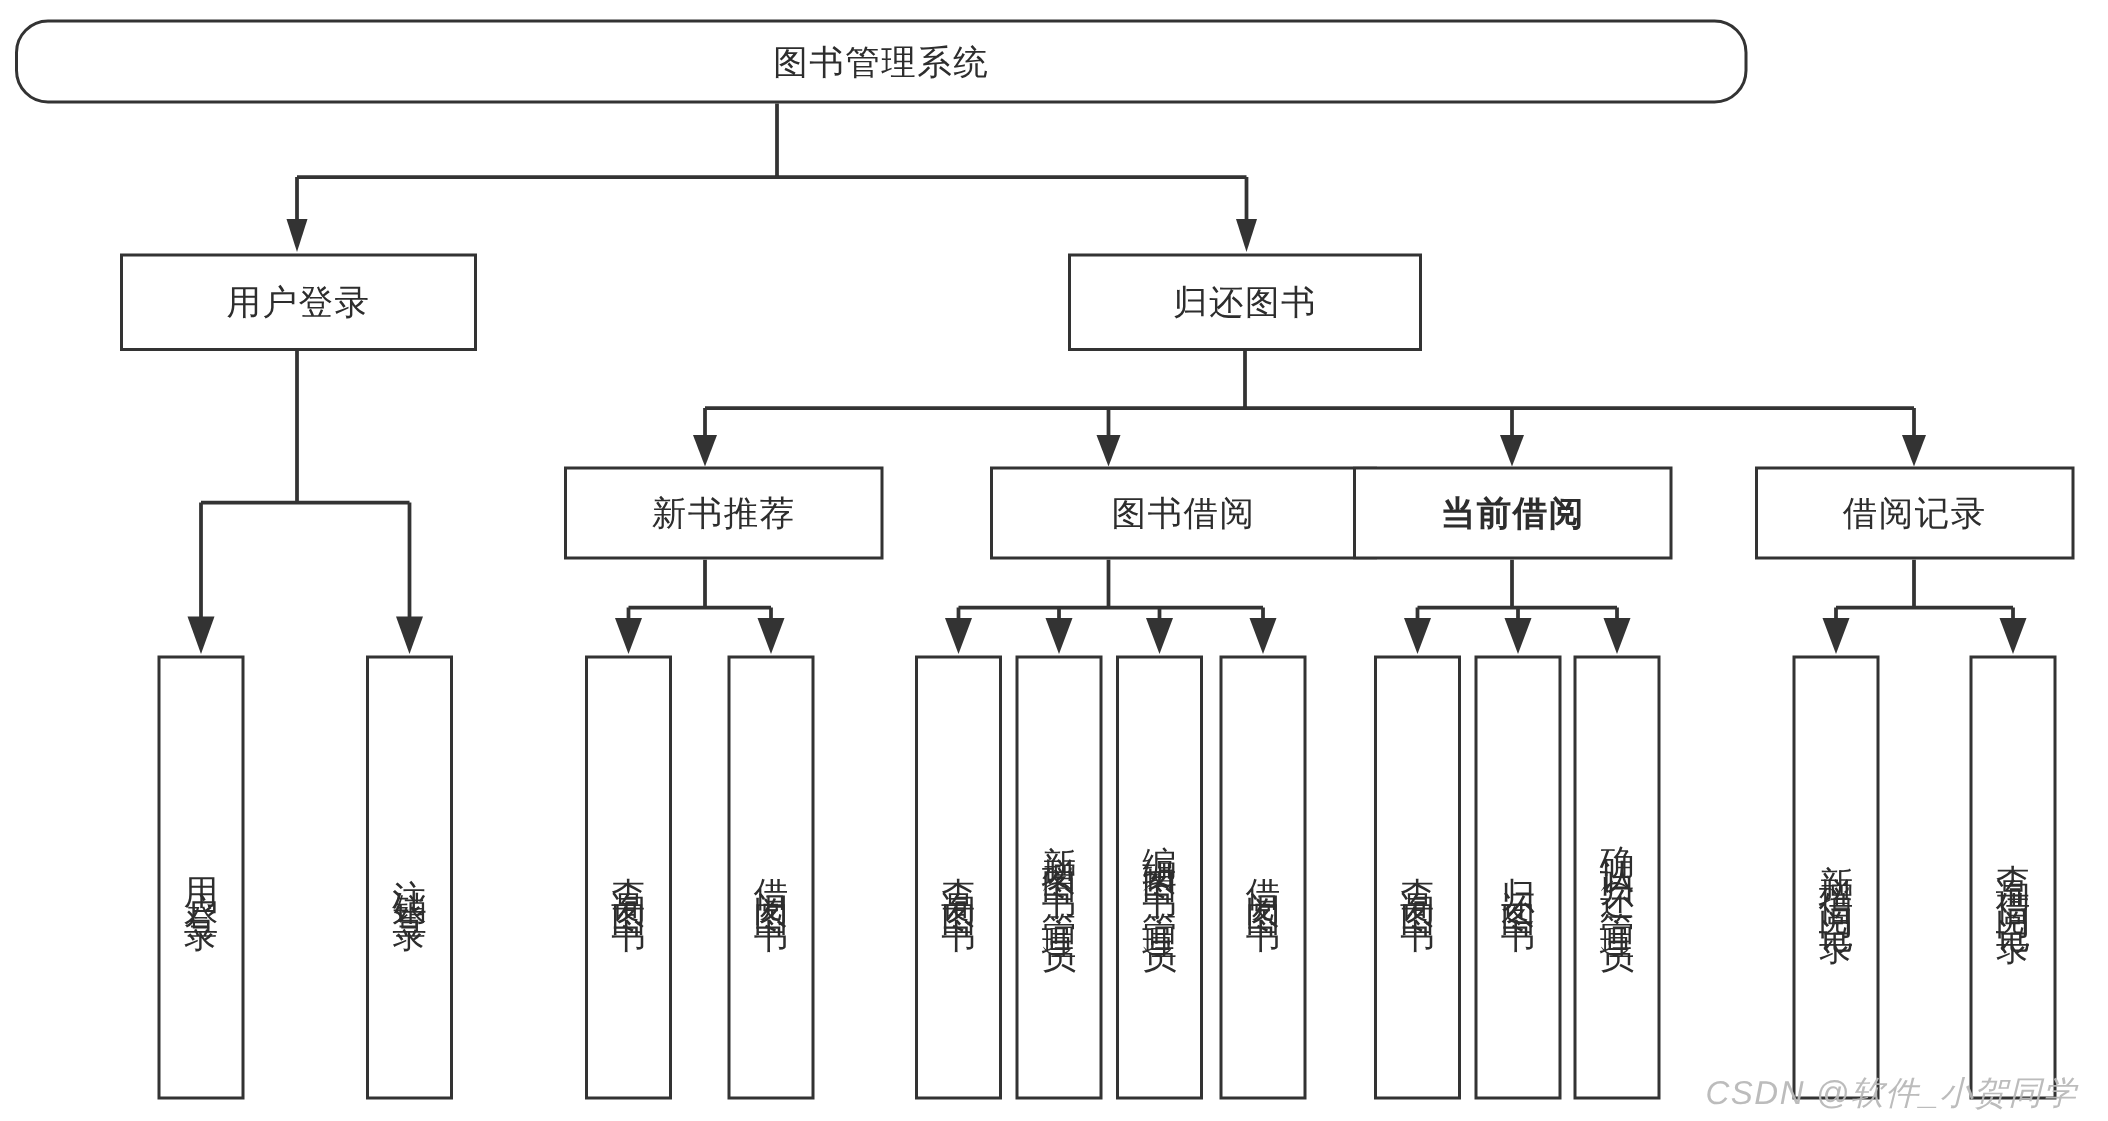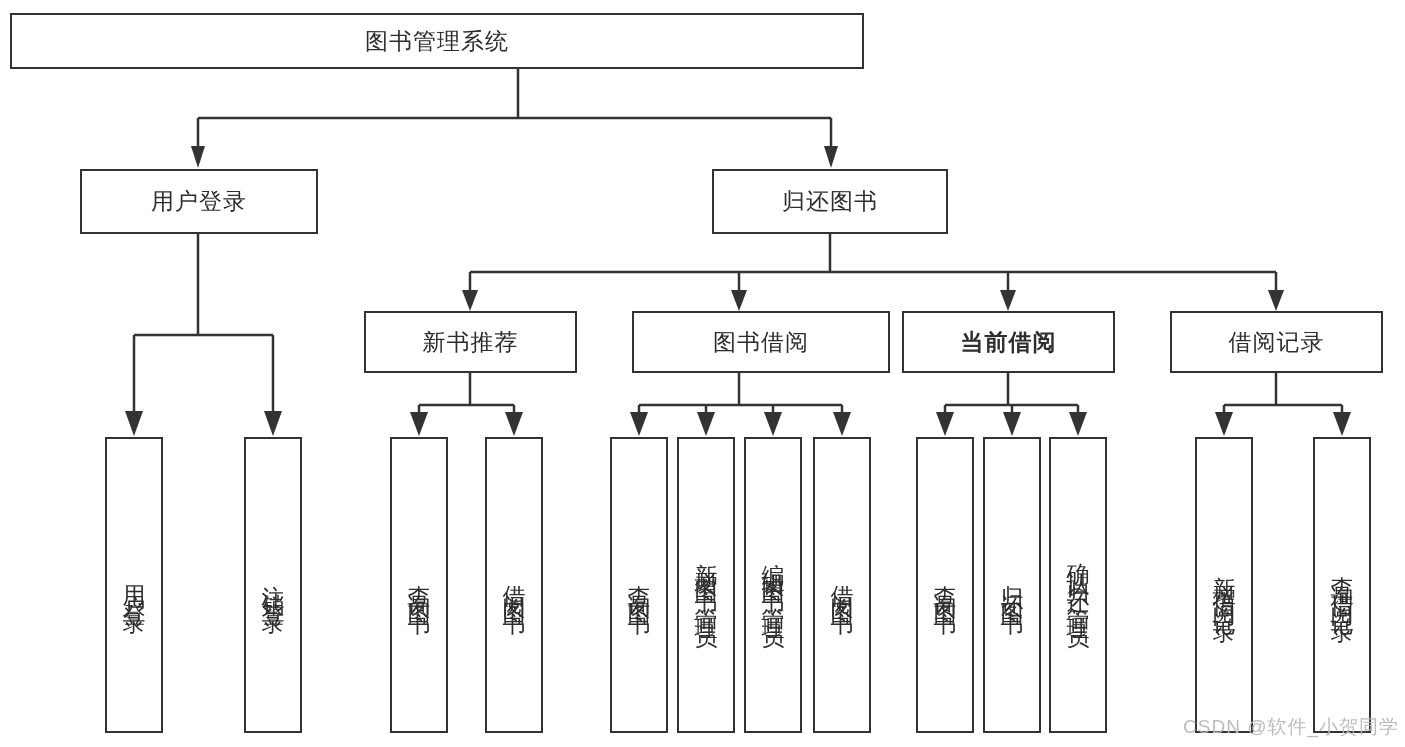--- a/index.html
+++ b/index.html
@@ -41,51 +41,52 @@
   }
   .leaf .vlabel {
     writing-mode: vertical-rl;
     text-orientation: mixed;
     font-size: 23px;
     letter-spacing: 9px;
     line-height: 1;
     color: #2d2d2d;
     white-space: nowrap;
   }
-  .root-node    { left: 10px;  top: 13px;  width: 854px; height: 56px; }
+  .root-node    { left: 10px;  top: 13px;  width: 1155px; height: 56px; border-radius: 22px; }
   .n-user-login { left: 80px;  top: 169px; width: 238px;  height: 65px; }
   .n-book-mgmt  { left: 712px; top: 169px; width: 236px;  height: 65px; }
   .lvl3         { top: 311px; height: 62px; width: 213px; }
-  .n-new-rec    { left: 364px; }
-  .n-borrowing  { left: 632px; width: 258px; }
+  .n-new-rec    { left: 376px; }
+  .n-borrowing  { left: 660px; width: 258px; }
   .n-current    { left: 902px; font-weight: bold; }
   .n-records    { left: 1170px; }
   .leaf         { top: 437px; height: 296px; width: 58px; }
   .lf-0  { left: 105px; }
   .lf-1  { left: 244px; }
   .lf-2  { left: 390px; }
   .lf-3  { left: 485px; }
   .lf-4  { left: 610px; }
   .lf-5  { left: 677px; }
   .lf-6  { left: 744px; }
   .lf-7  { left: 813px; }
   .lf-8  { left: 916px; }
   .lf-9  { left: 983px; }
   .lf-10 { left: 1049px; }
   .lf-11 { left: 1195px; }
   .lf-12 { left: 1313px; }
   .watermark {
     position: absolute;
     top: 714px;
-    right: 6px;
-    font-size: 19px;
+    right: 20px;
+    font-size: 22px;
     color: rgba(184, 184, 184, 0.95);
     letter-spacing: 1px;
     z-index: 5;
     white-space: nowrap;
+    font-style: italic;
   }
 </style>
 </head>
 <body>
 
 <div id="stage">
 
   <svg id="connector-layer" viewBox="0 0 1405 747" xmlns="http://www.w3.org/2000/svg">
     <g stroke="#333333" stroke-width="2.5" fill="none">
       <path d="M518 69 V118 M198 118 H831 M198 118 V148 M831 118 V148"></path>

